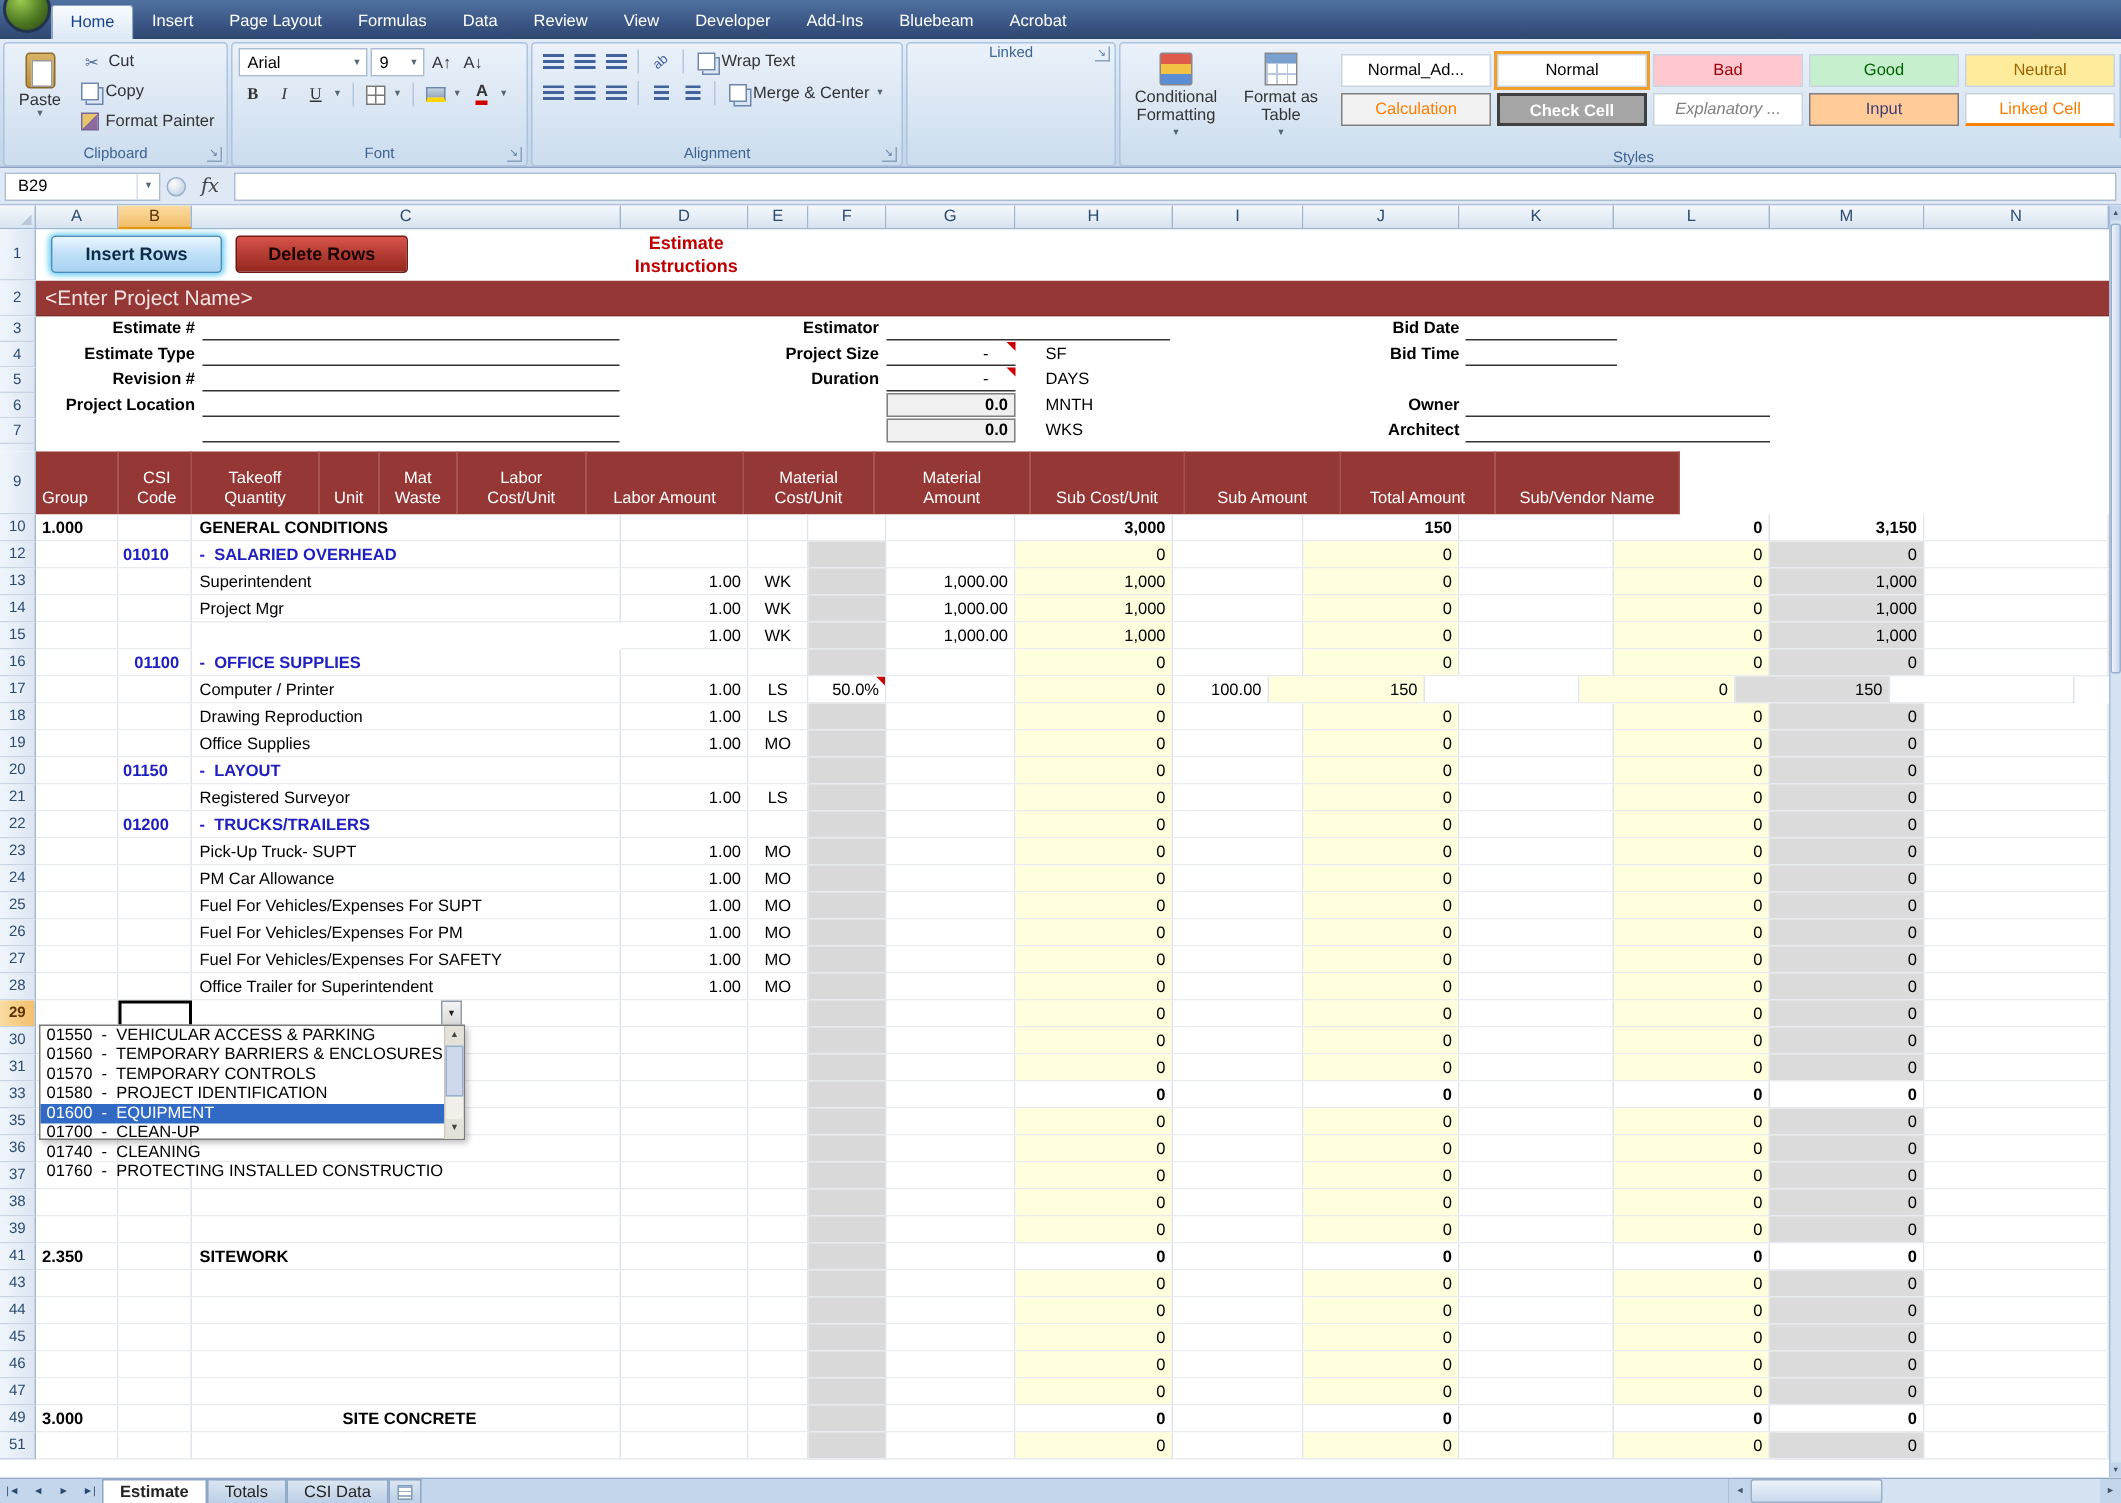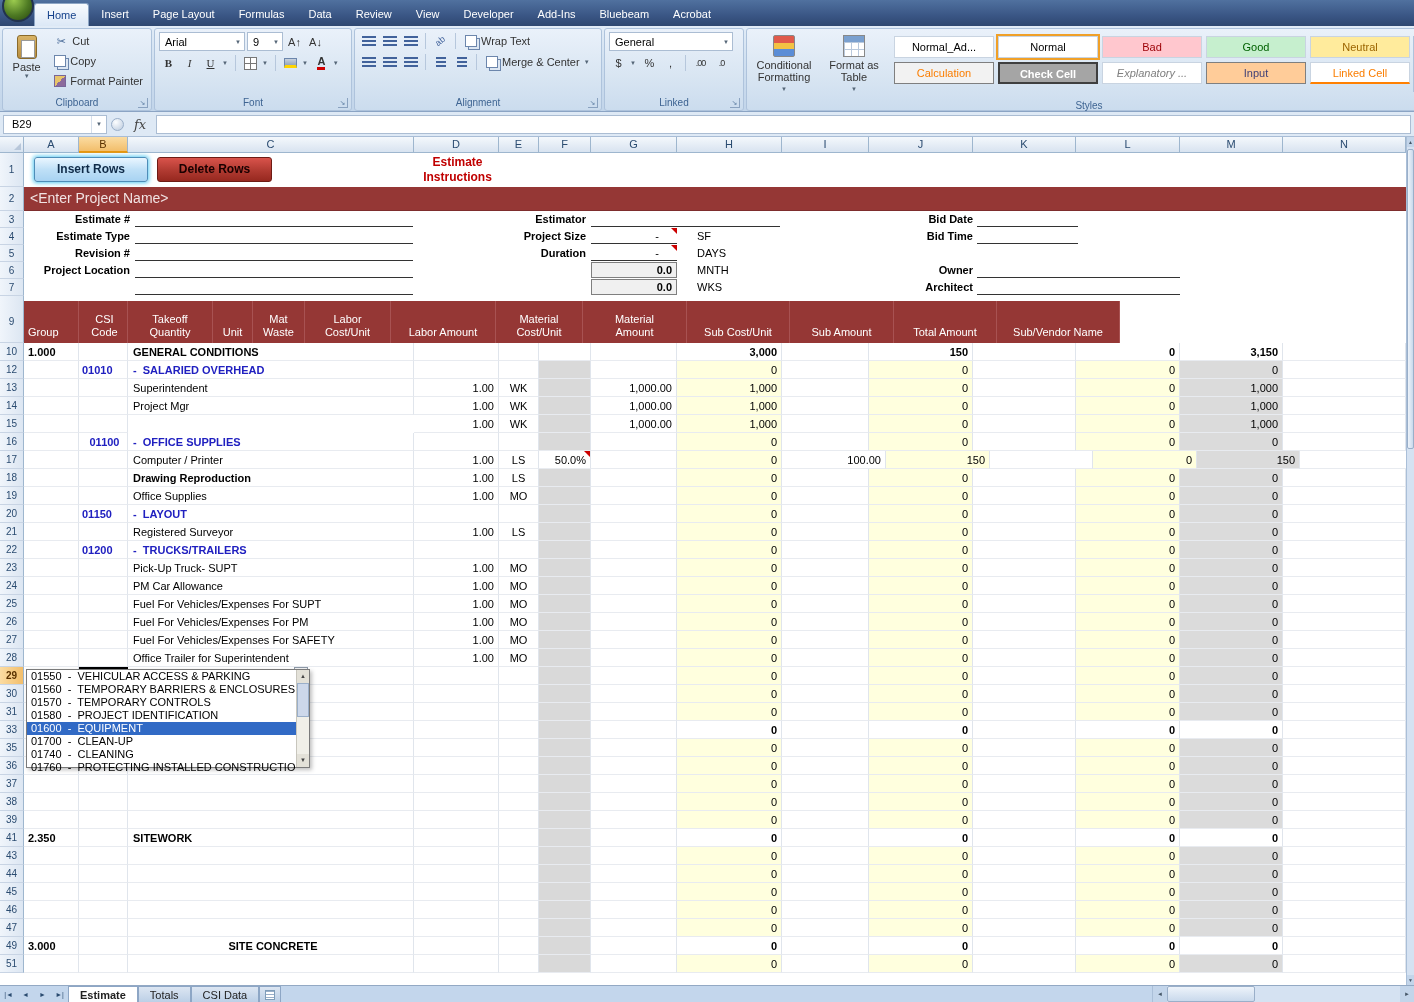--- a/index.html
+++ b/index.html
@@ -306,47 +306,20 @@
               <span class="sic copyic"></span>
               <span>Merge &amp; Center</span>
               <span class="ca2">▼</span>
             </div>
         </div>
       </div>
       <div class="glabel"><span>Alignment</span><span class="dlg">↘</span></div>
     </div>
 
     <div class="rgroup" style="width:140px">
-      <div class="gbody col">
-        <div class="rowline">
-          <div class="combo" style="width:124px">
-              <span>General</span>
-              <span class="ca">▼</span>
-            </div>
-        </div>
-        <div class="rowline">
-          <div class="tbtn">
-              <span>$</span>
-            </div>
-            <span class="ca2">▼</span>
-          <div class="tbtn">
-              <span>%</span>
-            </div>
-          <div class="tbtn">
-              <span>,</span>
-            </div>
-          <span class="vsep"></span>
-          <div class="tbtn">
-              <span class="decic">.00</span>
-            </div>
-          <div class="tbtn">
-              <span class="decic">.0</span>
-            </div>
-        </div>
-      </div>
       <div class="glabel"><span>Linked</span><span class="dlg">↘</span></div>
     </div>
 
     <div class="rgroup" style="flex:1">
       <div class="gbody">
         <div class="bigbtn wide">
           <span class="cfic"></span>
           <span>Conditional Formatting</span>
           <span class="drop">▼</span>
         </div>
@@ -629,32 +602,32 @@
         <div class="gridrow t-detail">
           <div class="rownum">17</div>
           <div class="cell colA" style="width: 55px;"></div>
           <div class="cell colB" style="width: 49px;"></div>
           <div class="cell colC" style="width: 286px;">Computer / Printer</div>
           <div class="cell colD num" style="width: 85px;">1.00</div>
           <div class="cell colE ctr" style="width: 40px;">LS</div>
           <div class="cell colF num" style="width: 52px;">50.0%<div class="tri"></div></div>
           <div class="cell colG num" style="width: 86px;"></div>
           <div class="cell colH num bg-y" style="width: 105px;">0</div>
-          <div class="cell colI num" style="width: 104px;">100.00</div>
+          <div class="cell colI num" style="width: 64px;">100.00</div>
           <div class="cell colJ num bg-y" style="width: 104px;">150</div>
           <div class="cell colK num" style="width: 103px;"></div>
           <div class="cell colL num bg-y" style="width: 104px;">0</div>
           <div class="cell colM num bg-m" style="width: 103px;">150</div>
           <div class="cell colN" style="width: 123px;"></div>
         </div>
         <div class="gridrow t-detail">
           <div class="rownum">18</div>
           <div class="cell colA" style="width: 55px;"></div>
           <div class="cell colB" style="width: 49px;"></div>
-          <div class="cell colC" style="width: 286px; font-weight: bold;">Drawing Reproduction</div>
+          <div class="cell colC" style="width: 286px;">Drawing Reproduction</div>
           <div class="cell colD num" style="width: 85px;">1.00</div>
           <div class="cell colE ctr" style="width: 40px;">LS</div>
           <div class="cell colF num bg-f" style="width: 52px;"></div>
           <div class="cell colG num" style="width: 86px;"></div>
           <div class="cell colH num bg-y" style="width: 105px;">0</div>
           <div class="cell colI num" style="width: 87px;"></div>
           <div class="cell colJ num bg-y" style="width: 104px;">0</div>
           <div class="cell colK num" style="width: 103px;"></div>
           <div class="cell colL num bg-y" style="width: 104px;">0</div>
           <div class="cell colM num bg-m" style="width: 103px;">0</div>
@@ -1113,21 +1086,21 @@
           <div class="cell colF num bg-f" style="width: 52px;"></div>
           <div class="cell colG num" style="width: 86px;"></div>
           <div class="cell colH num bg-y" style="width: 105px;">0</div>
           <div class="cell colI num" style="width: 87px;"></div>
           <div class="cell colJ num bg-y" style="width: 104px;">0</div>
           <div class="cell colK num" style="width: 103px;"></div>
           <div class="cell colL num bg-y" style="width: 104px;">0</div>
           <div class="cell colM num bg-m" style="width: 103px;">0</div>
           <div class="cell colN" style="width: 123px;"></div>
         </div>
-        <div class="ddpanel" style="height: 99px; top: 326px;">
+        <div class="ddpanel" style="height: 77px; top: 340px;">
           <div class="dditem">01550  -  VEHICULAR ACCESS &amp; PARKING</div>
           <div class="dditem">01560  -  TEMPORARY BARRIERS &amp; ENCLOSURES</div>
           <div class="dditem">01570  -  TEMPORARY CONTROLS</div>
           <div class="dditem">01580  -  PROJECT IDENTIFICATION</div>
           <div class="dditem ddsel">01600  -  EQUIPMENT</div>
           <div class="dditem">01700  -  CLEAN-UP</div>
           <div class="dditem">01740  -  CLEANING</div>
           <div class="dditem">01760  -  PROTECTING INSTALLED CONSTRUCTION</div>
           <div class="ddscroll">
             <div class="ddup">▲</div>

